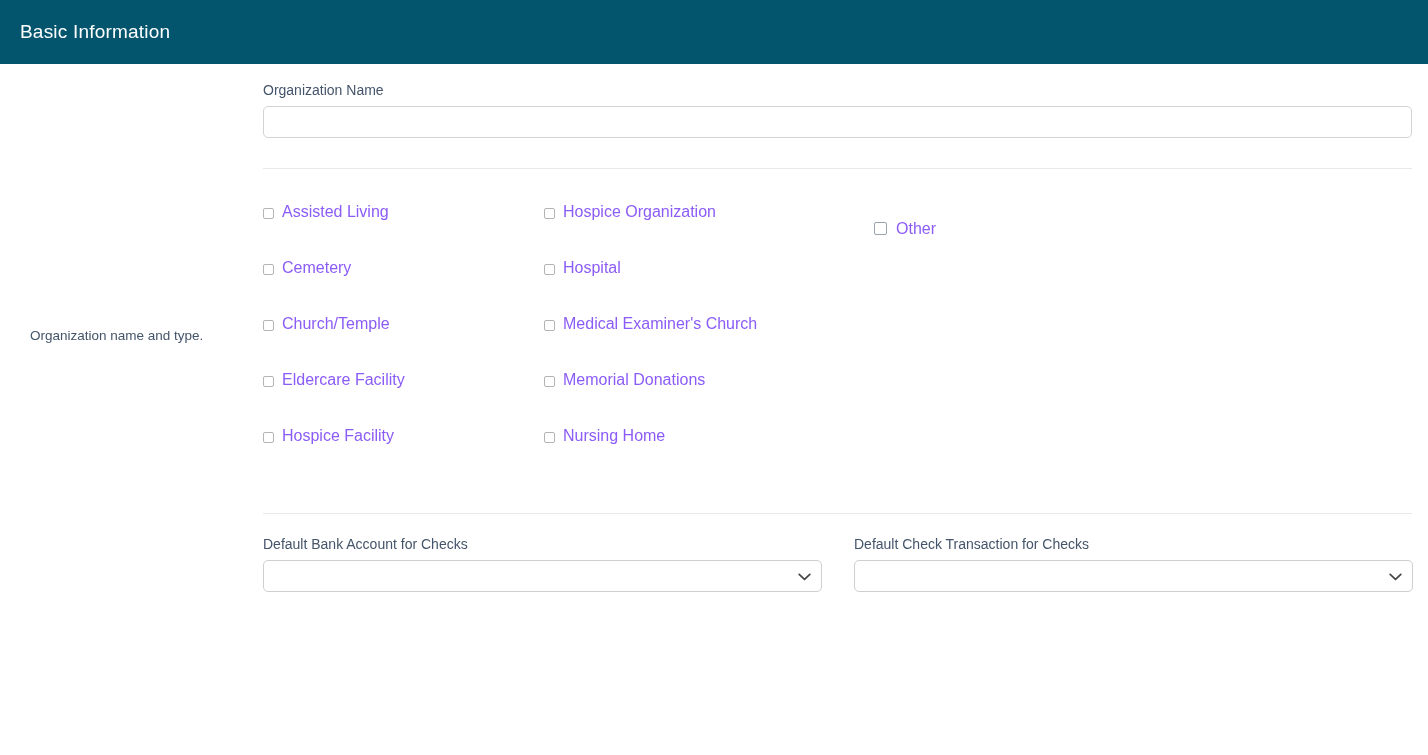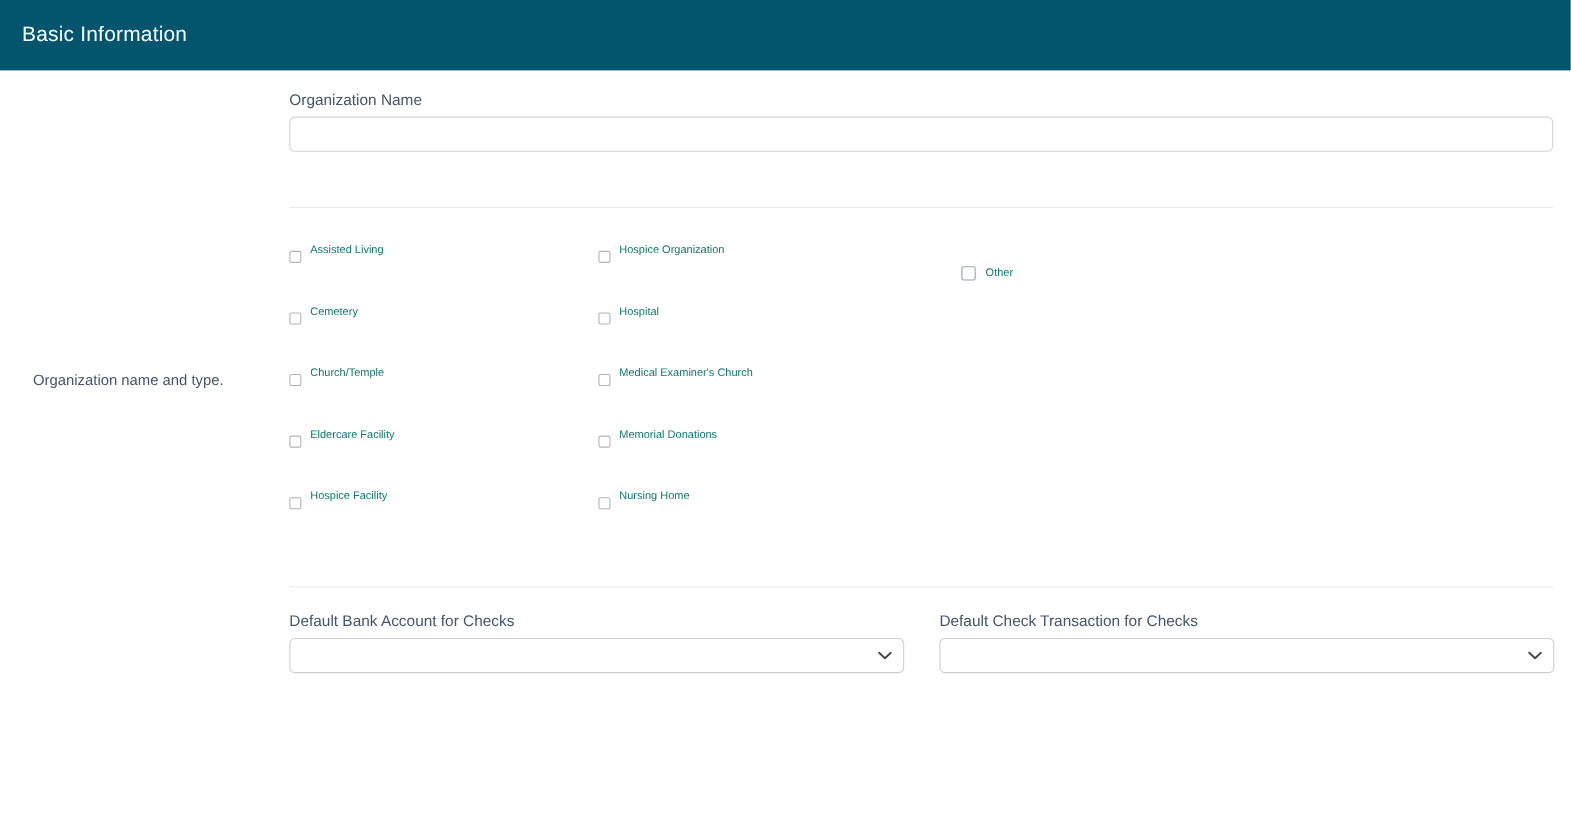--- a/index.html
+++ b/index.html
@@ -73,21 +73,21 @@
     font-family: "Liberation Sans", sans-serif;
   }
   .input-full { width: 1149px; }
   .input-small { width: 164px; }
 
   .row-inline { display: flex; }
   .row-inline .field-group + .field-group { margin-left: 34px; }
 
   .field-group { margin-bottom: 0; }
 
-  .block-org { margin-bottom: 20px; }
+  .block-org { }
 
   
   .divider {
     width: 1149px;
     height: 1px;
     background: #e9e9e9;
     border: none;
     margin: 0;
   }
   .divider-1 { margin-top: 30px; margin-bottom: 32px; }
@@ -129,22 +129,22 @@
     height: 13px;
     min-width: 13px;
     border: 1px solid #9aa2ad;
     border-radius: 2px;
     background: #ffffff;
     margin-top: 0;
     margin-right: 9px;
     cursor: pointer;
   }
   .cb-label {
-    font-size: 10px;
-    color: #0f766e;
+    font-size: 16px;
+    color: #8b5cf6;
     line-height: 1.35;
     max-width: 200px;
   }
 
   
   .select-row {
     display: flex;
     width: 1149px;
   }
   .select-group { width: 559px; flex: 0 0 559px; }

